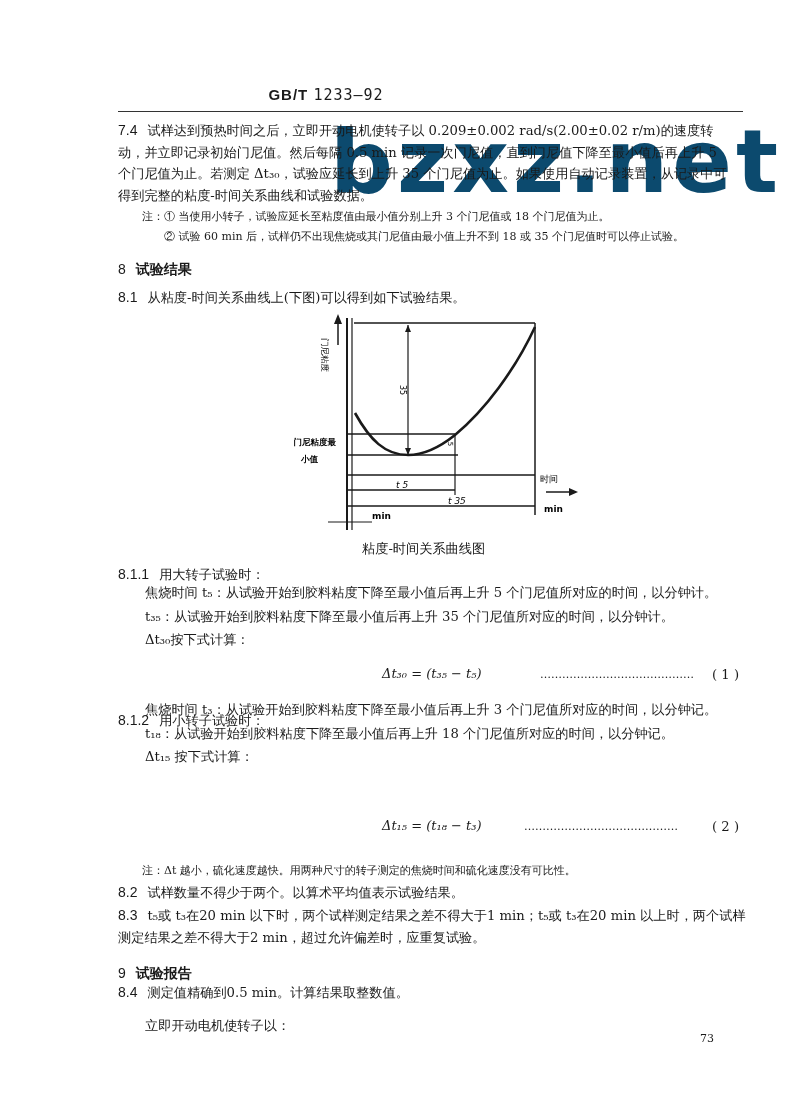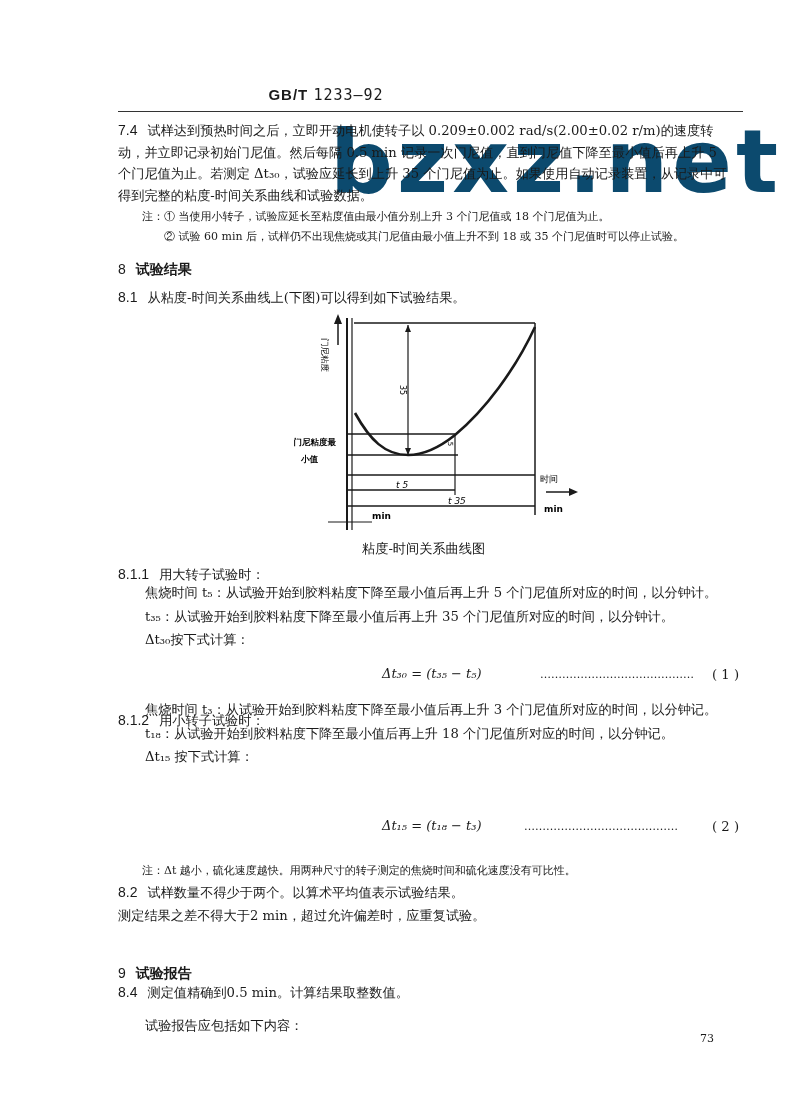--- a/index.html
+++ b/index.html
@@ -123,25 +123,26 @@
 <div class="abs dots content" style="left:524px; top:820px; width:188px; overflow:hidden; white-space:nowrap;">……………………………………</div>
 <div class="abs p content" style="left:712px; top:816px;">( 2 )</div>
 
 <div class="abs note content" style="left:142px; top:862px;">注：Δt 越小，硫化速度越快。用两种尺寸的转子测定的焦烧时间和硫化速度没有可比性。</div>
 
 <div class="abs p content" style="left:118px; top:882px;">
   <span class="secno">8.2</span><span>试样数量不得少于两个。以算术平均值表示试验结果。</span>
 </div>
 
 <div class="abs p content" style="left:118px; top:905px; width:650px;">
+  <div style="white-space:nowrap;"><span class="secno">8.3</span><span>t₅或 t₃在20 min 以下时，两个试样测定结果之差不得大于1 min；t₅或 t₃在20 min 以上时，两个试样</span></div>
   <div>测定结果之差不得大于2 min，超过允许偏差时，应重复试验。</div>
 </div>
 
 <div class="abs p content" style="left:118px; top:950px;margin-top:32px;">
   <span class="secno">8.4</span><span>测定值精确到0.5 min。计算结果取整数值。</span>
 </div>
 
 <div class="abs content" style="left:118px; top:963px;">
   <span class="secno">9</span><span class="h">试验报告</span>
 </div>
-<div class="abs p content" style="left:145px; top:1015px;">试验报告应包括如下内容：</div>
+<div class="abs p content" style="left:145px; top:1015px;">立即开动电机使转子以：</div>
 
 <div class="abs content" style="left:700px; top:1032px; font-size:11px;">73</div>
 
 </body></html>

